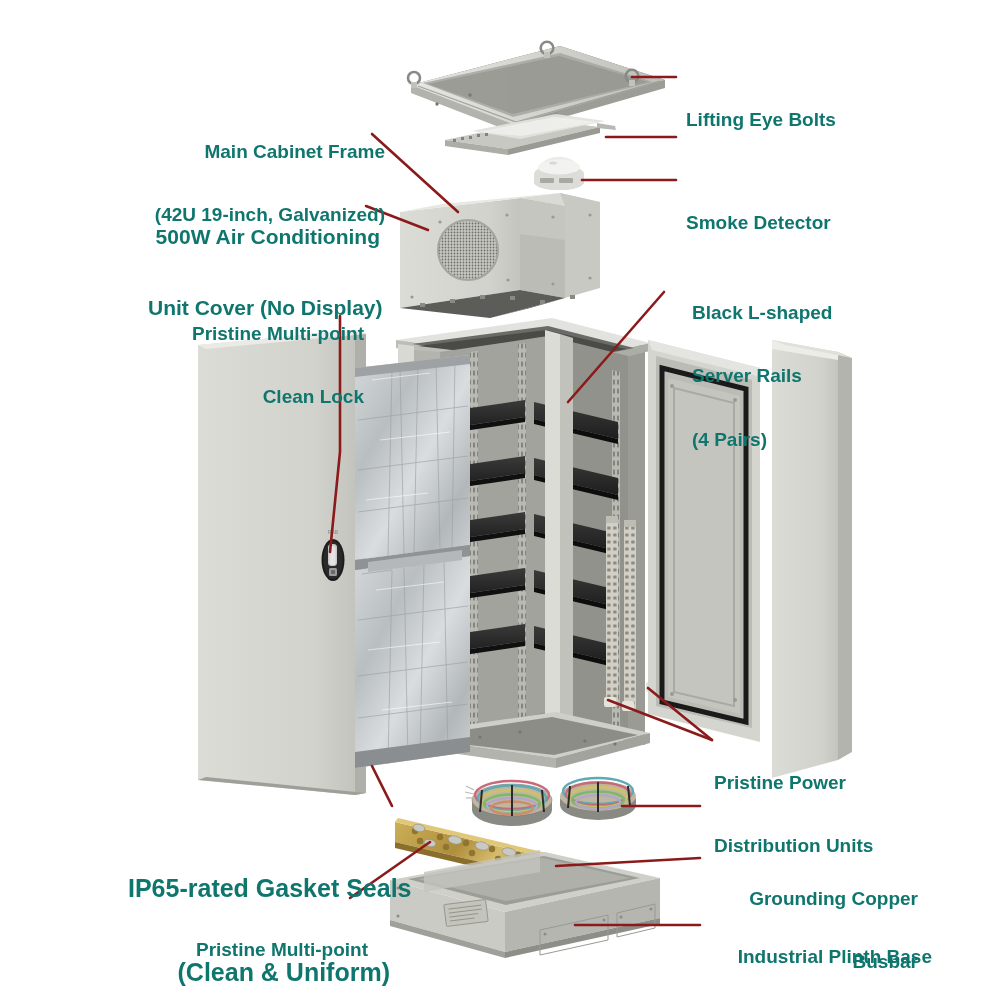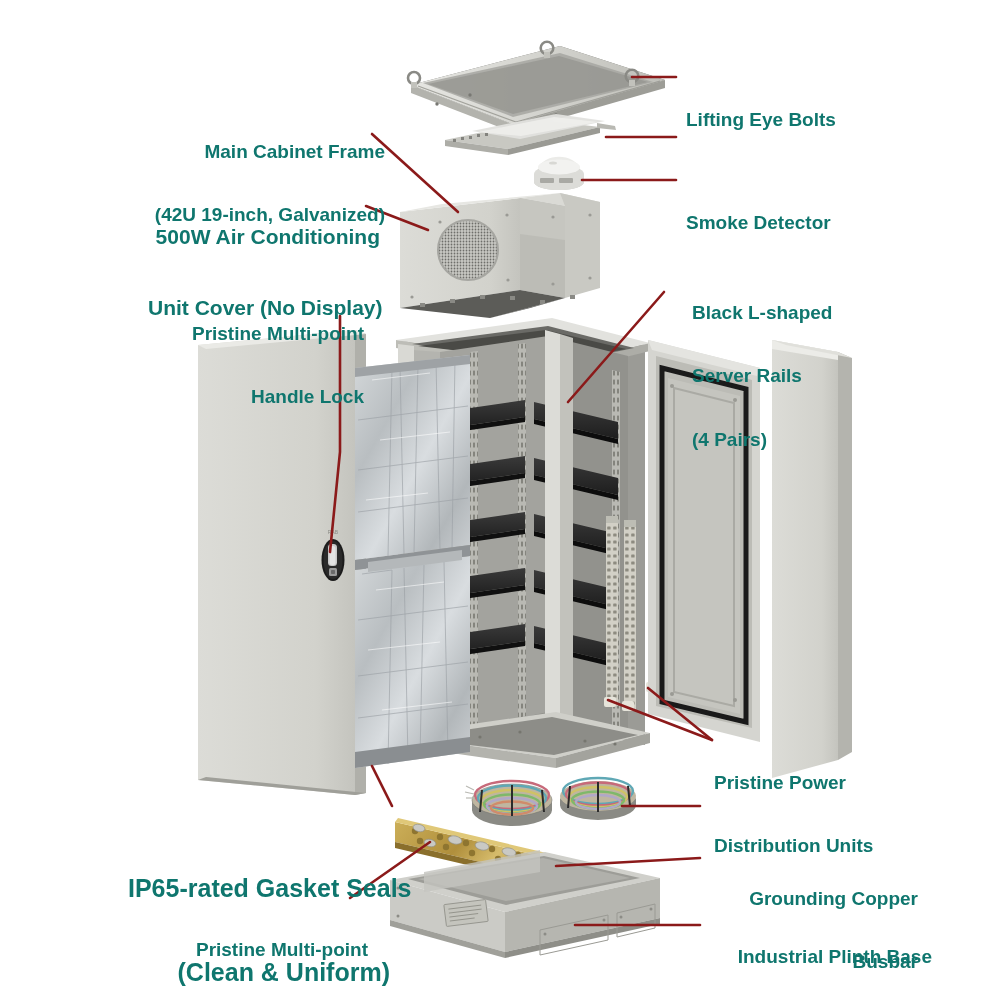--- a/index.html
+++ b/index.html
@@ -439,21 +439,21 @@
   <div>(42U 19-inch, Galvanized)</div>
 </div>
 
 <div class="callout cl-ctr" style="left:148px; top:178px; width:232px; font-size:21px;">
   <div>500W Air Conditioning</div>
   <div>Unit Cover (No Display)</div>
 </div>
 
 <div class="callout cl-ctr" style="left:152px; top:280px; width:212px; font-size:19px;">
   <div>Pristine Multi-point</div>
-  <div>Handle Lock</div>
+  <div>Clean Lock</div>
 </div>
 
 <div class="callout cl-ctr" style="left:128px; top:818px; width:262px; font-size:25px;">
   <div>IP65-rated Gasket Seals</div>
   <div>(Clean &amp; Uniform)</div>
 </div>
 
 <div class="callout cl-ctr" style="left:150px; top:896px; width:218px; font-size:19px;">
   <div>Pristine Multi-point</div>
   

